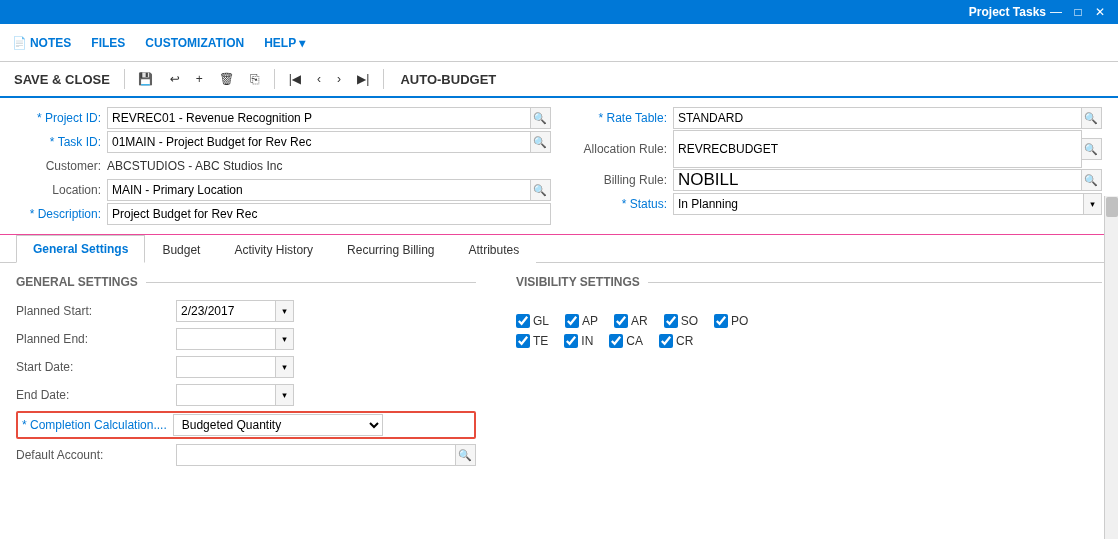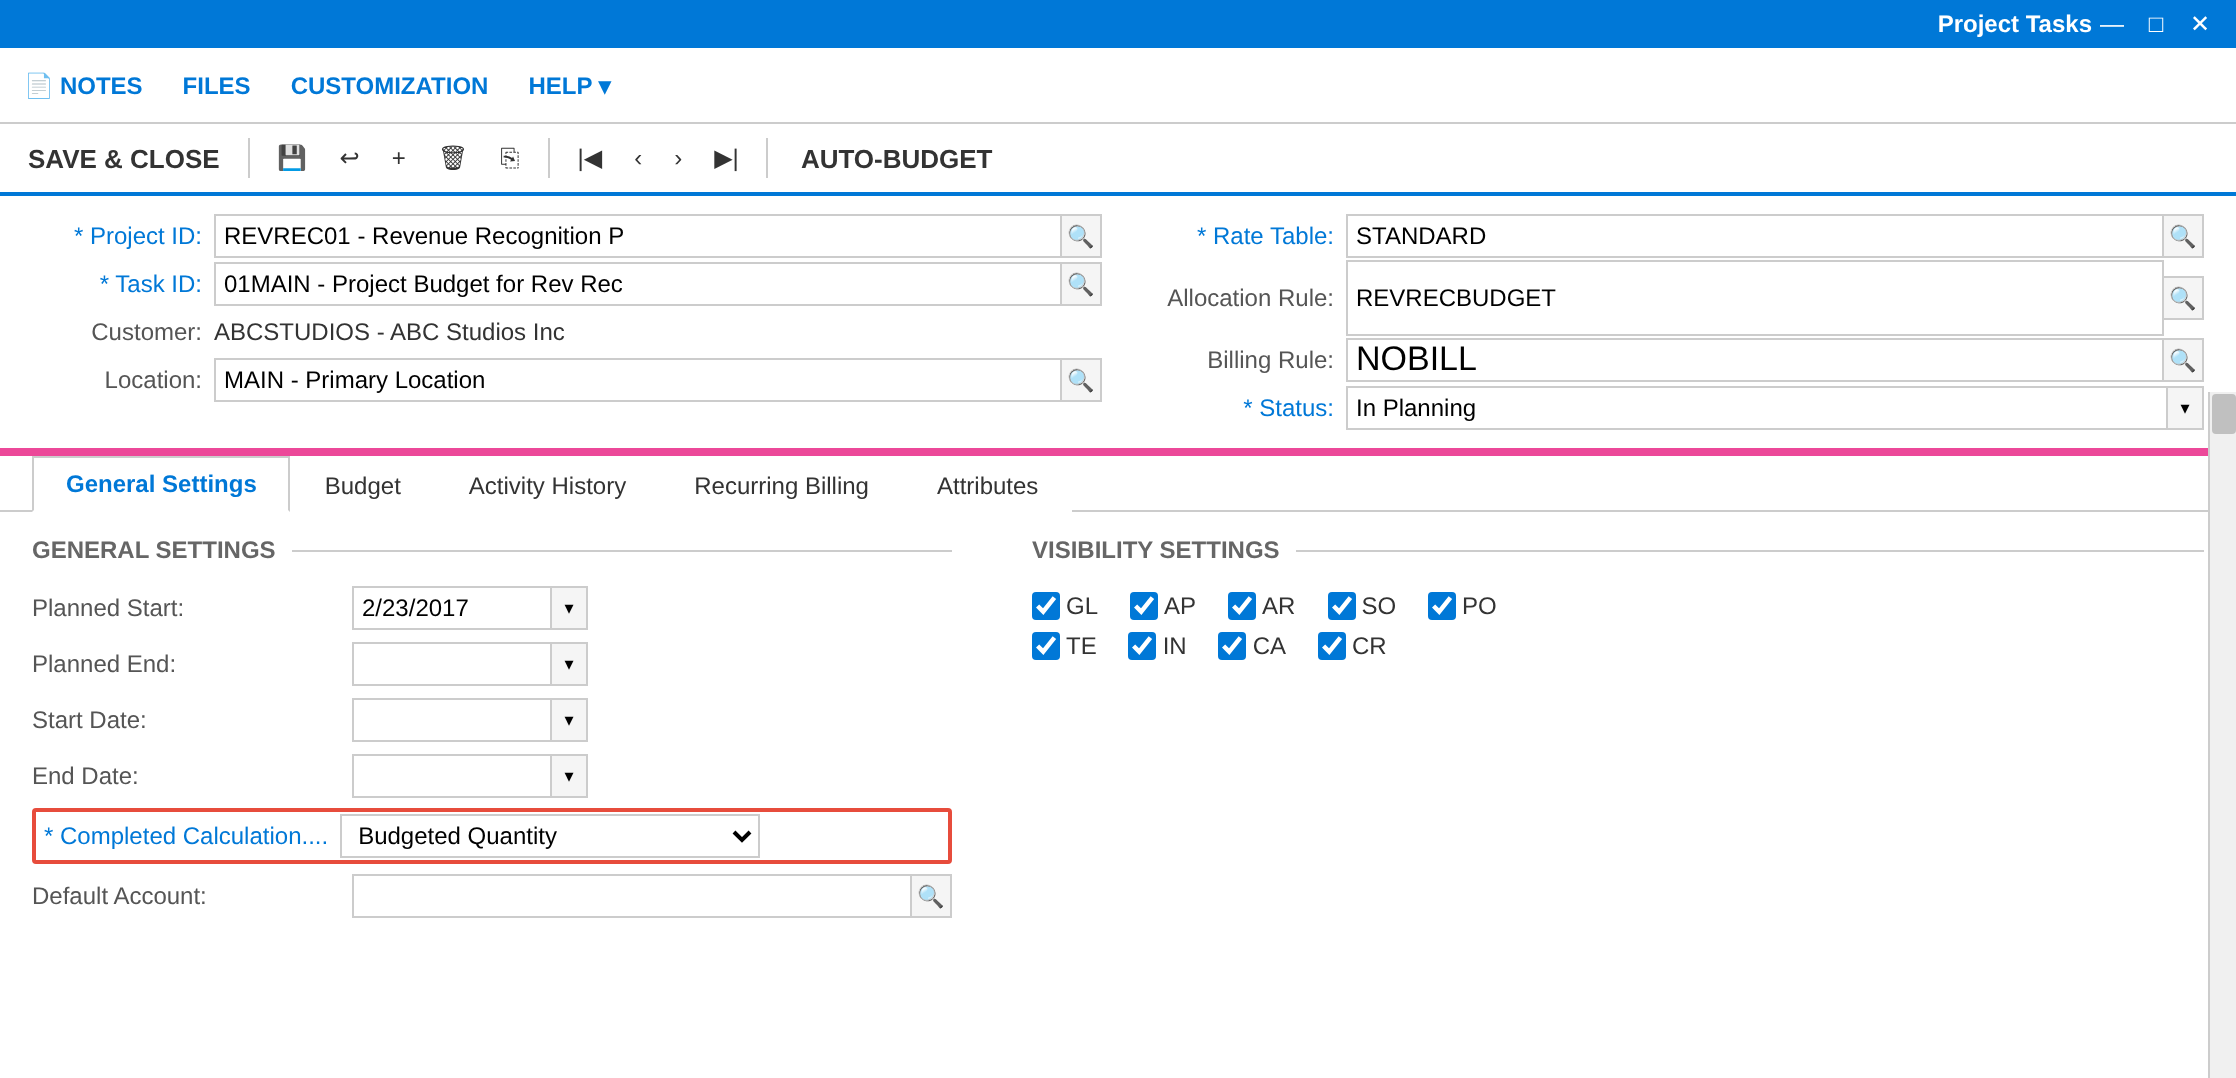--- a/index.html
+++ b/index.html
@@ -97,21 +97,21 @@
       display: flex;
       flex-direction: column;
     }
 
     
     .form-section {
       padding: 8px 16px;
       display: grid;
       grid-template-columns: 1fr 1fr;
       gap: 4px 16px;
-      border-bottom: 4px solid #ec4899;
+      border-bottom: 1px solid #ec4899;
     }
     .form-row {
       display: flex;
       align-items: center;
       gap: 6px;
       min-height: 24px;
     }
     .form-label {
       color: #555;
       min-width: 85px;
@@ -252,21 +252,21 @@
       border-radius: 2px;
     }
     .completion-row .settings-label { color: #0078d7; }
 
     
     .visibility-section { flex: 1; }
     .visibility-title {
       font-size: 12px;
       font-weight: bold;
       color: #666;
-      margin-bottom: 14px;
+      margin-bottom: 25px;
       display: flex;
       align-items: center;
       gap: 8px;
     }
     .visibility-title::after {
       content: '';
       flex: 1;
       height: 1px;
       background: #ccc;
     }
@@ -405,20 +405,24 @@
         <span class="form-label">Customer:</span>
         <span style="font-size:12px; color:#333;">ABCSTUDIOS - ABC Studios Inc</span>
       </div>
       <div class="form-row">
         <span class="form-label">Location:</span>
         <div class="form-input-with-search">
           <input type="text" style="flex: 1 1 0%; border: 1px solid rgb(204, 204, 204); padding: 2px 4px; font-size: 12px; height: 22px;" value="MAIN - Primary Location">
           <button class="search-icon-btn">🔍</button>
         </div>
       </div>
+      <div class="form-row">
+        <span class="form-label required" style="color:#0078d7;">Description:</span>
+        <input type="text" class="desc-input" value="Project Budget for Rev Rec" style="">
+      </div>
     </div>
 
     <div>
       <div class="form-row">
         <span class="form-label required" style="color:#0078d7; min-width:100px; text-align:right;">Rate Table:</span>
         <div class="form-input-with-search">
           <input type="text" style="flex: 1 1 0%; border: 1px solid rgb(204, 204, 204); padding: 2px 4px; font-size: 12px; height: 22px;" value="STANDARD">
           <button class="search-icon-btn">🔍</button>
         </div>
       </div>
@@ -485,21 +489,21 @@
 
       <div class="settings-row">
         <span class="settings-label">End Date:</span>
         <div class="settings-dropdown">
           <input type="text" style="border: 1px solid rgb(204, 204, 204); padding: 2px 4px; font-size: 12px; height: 22px; width: 100px;">
           <button class="dropdown-arrow-btn">▾</button>
         </div>
       </div>
 
       <div class="completion-row">
-        <span class="settings-label required" style="color:#0078d7; min-width:140px;">* Completed Calculation....</span>
+        <span class="settings-label required" style="color:#0078d7; min-width:140px;">* Completion Calculation....</span>
         <div style="display:flex; align-items:center;">
           <select style="border:1px solid #ccc; padding:2px 4px; font-size:12px; height:22px; width:210px; background:white;">
             <option>Budgeted Quantity</option>
           </select>
         </div>
       </div>
 
 
       <div class="settings-row">
         <span class="settings-label">Default Account:</span>

